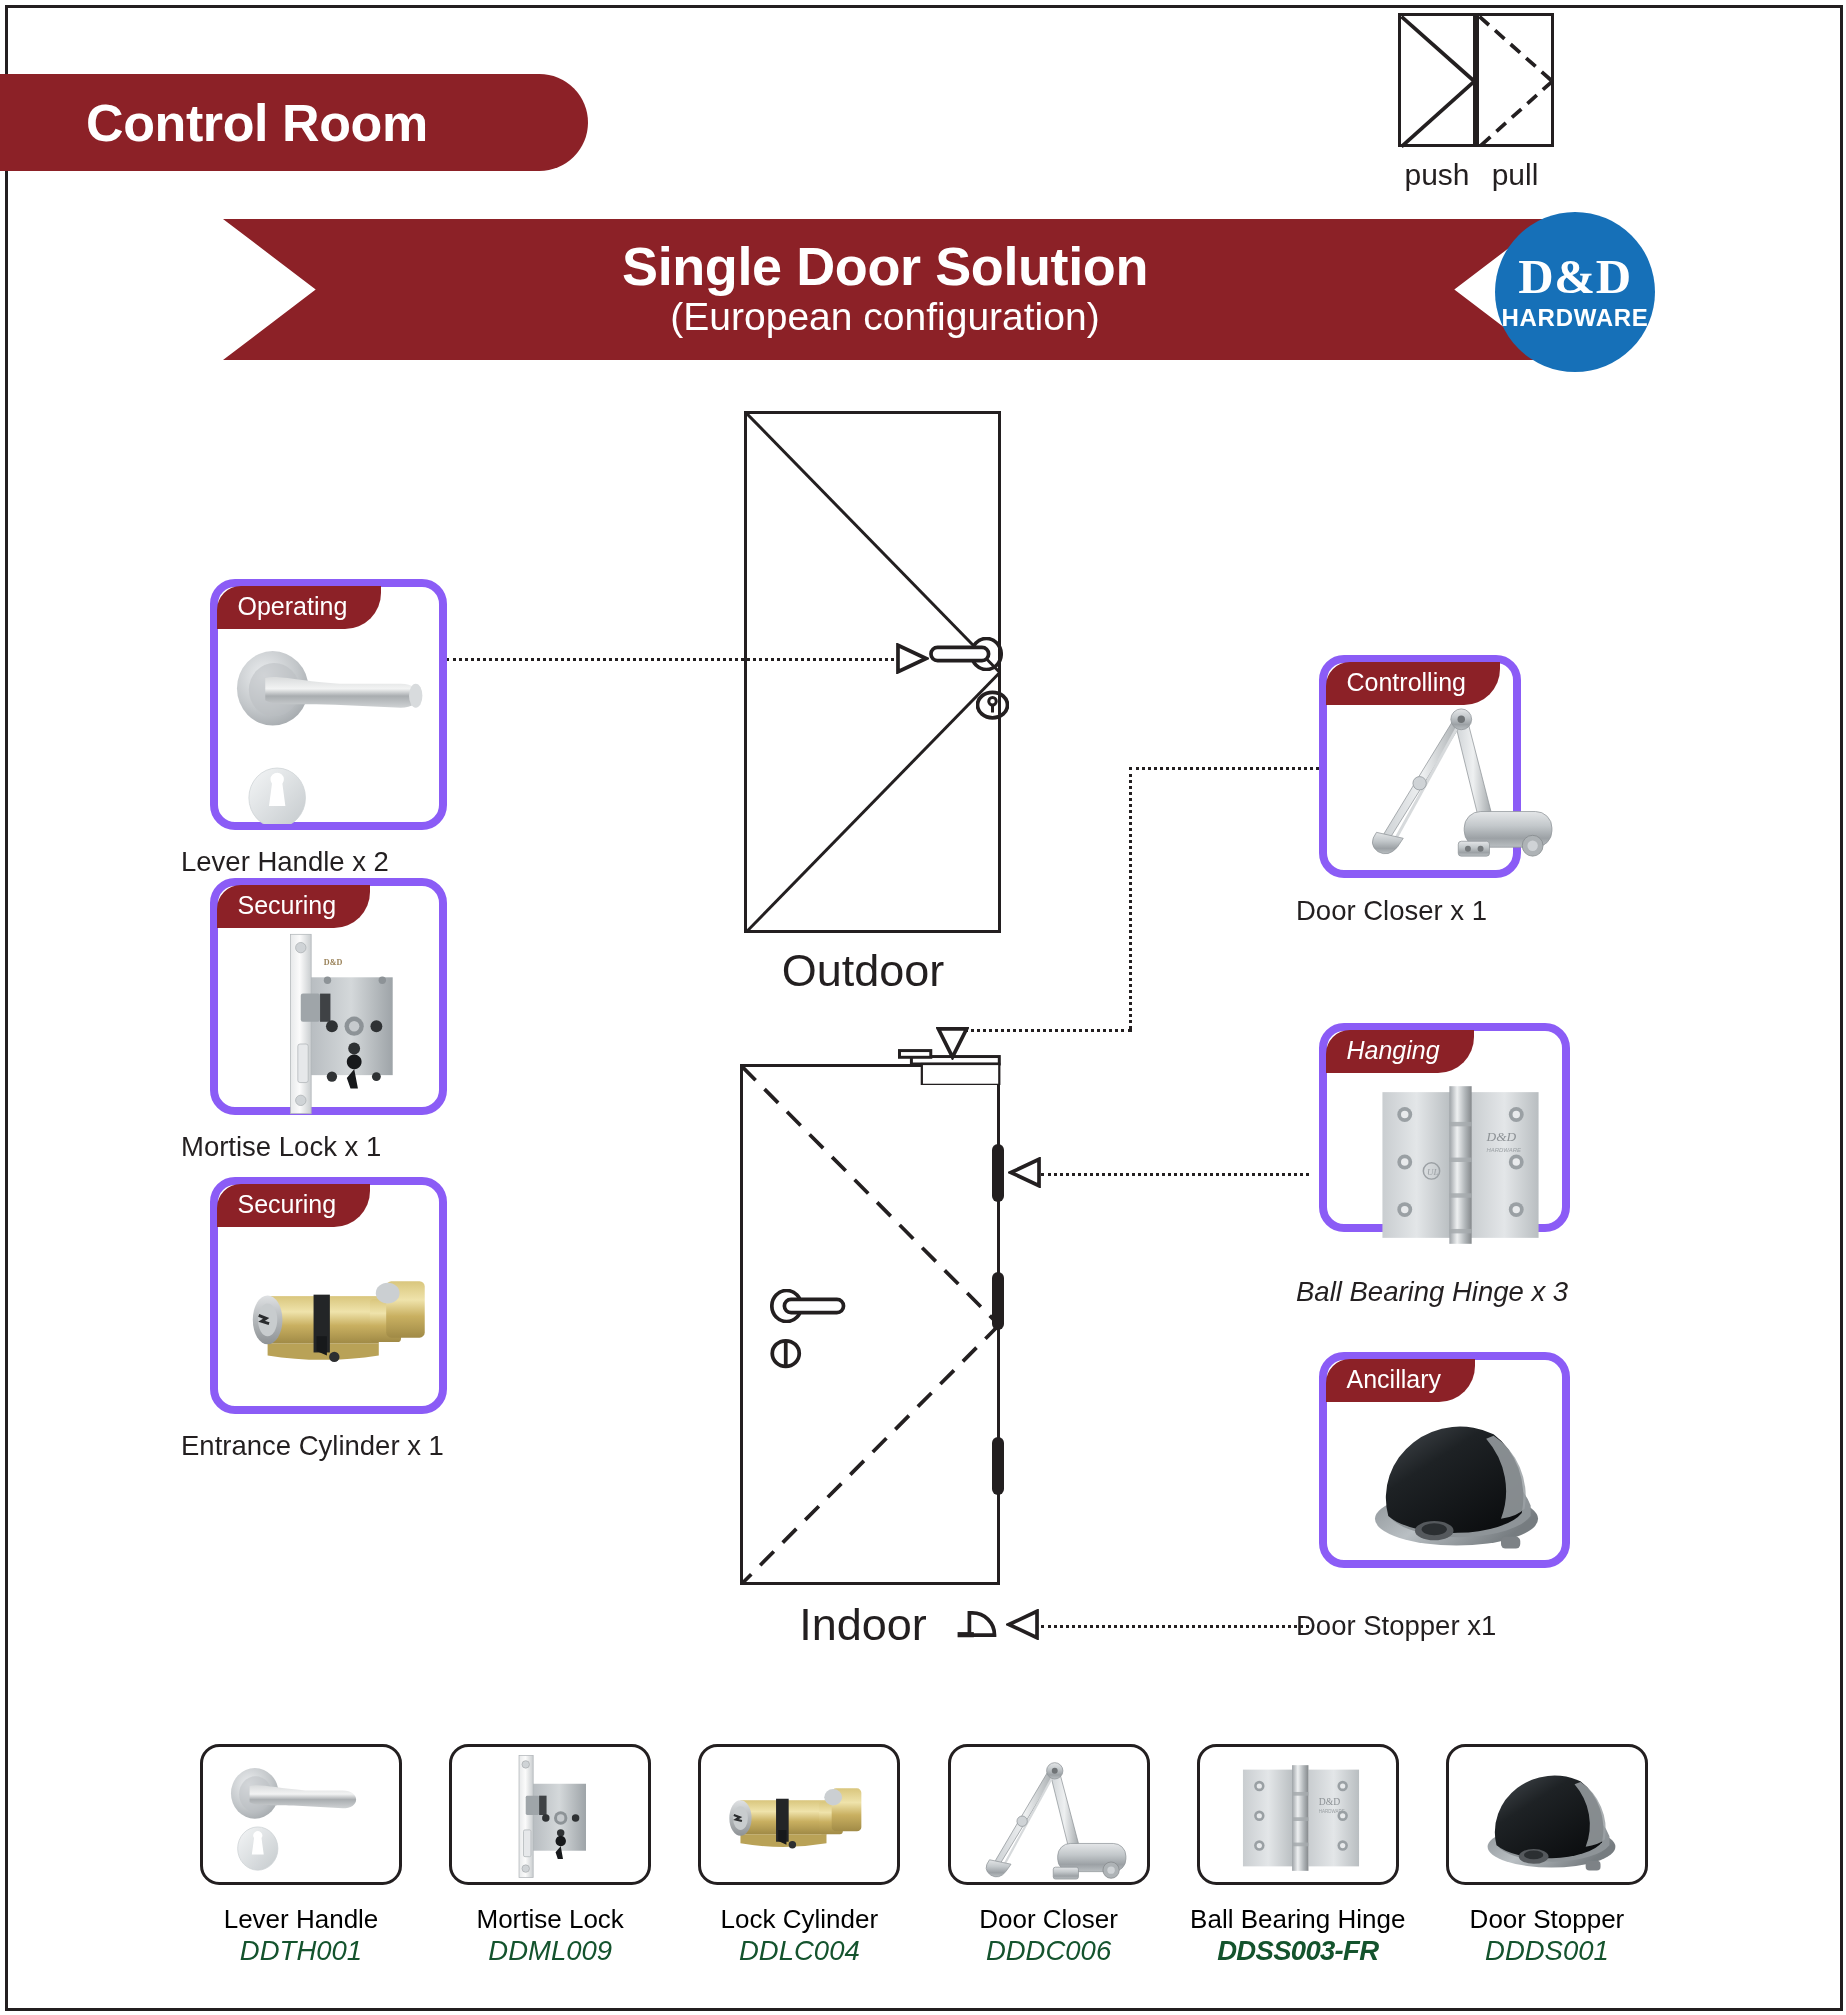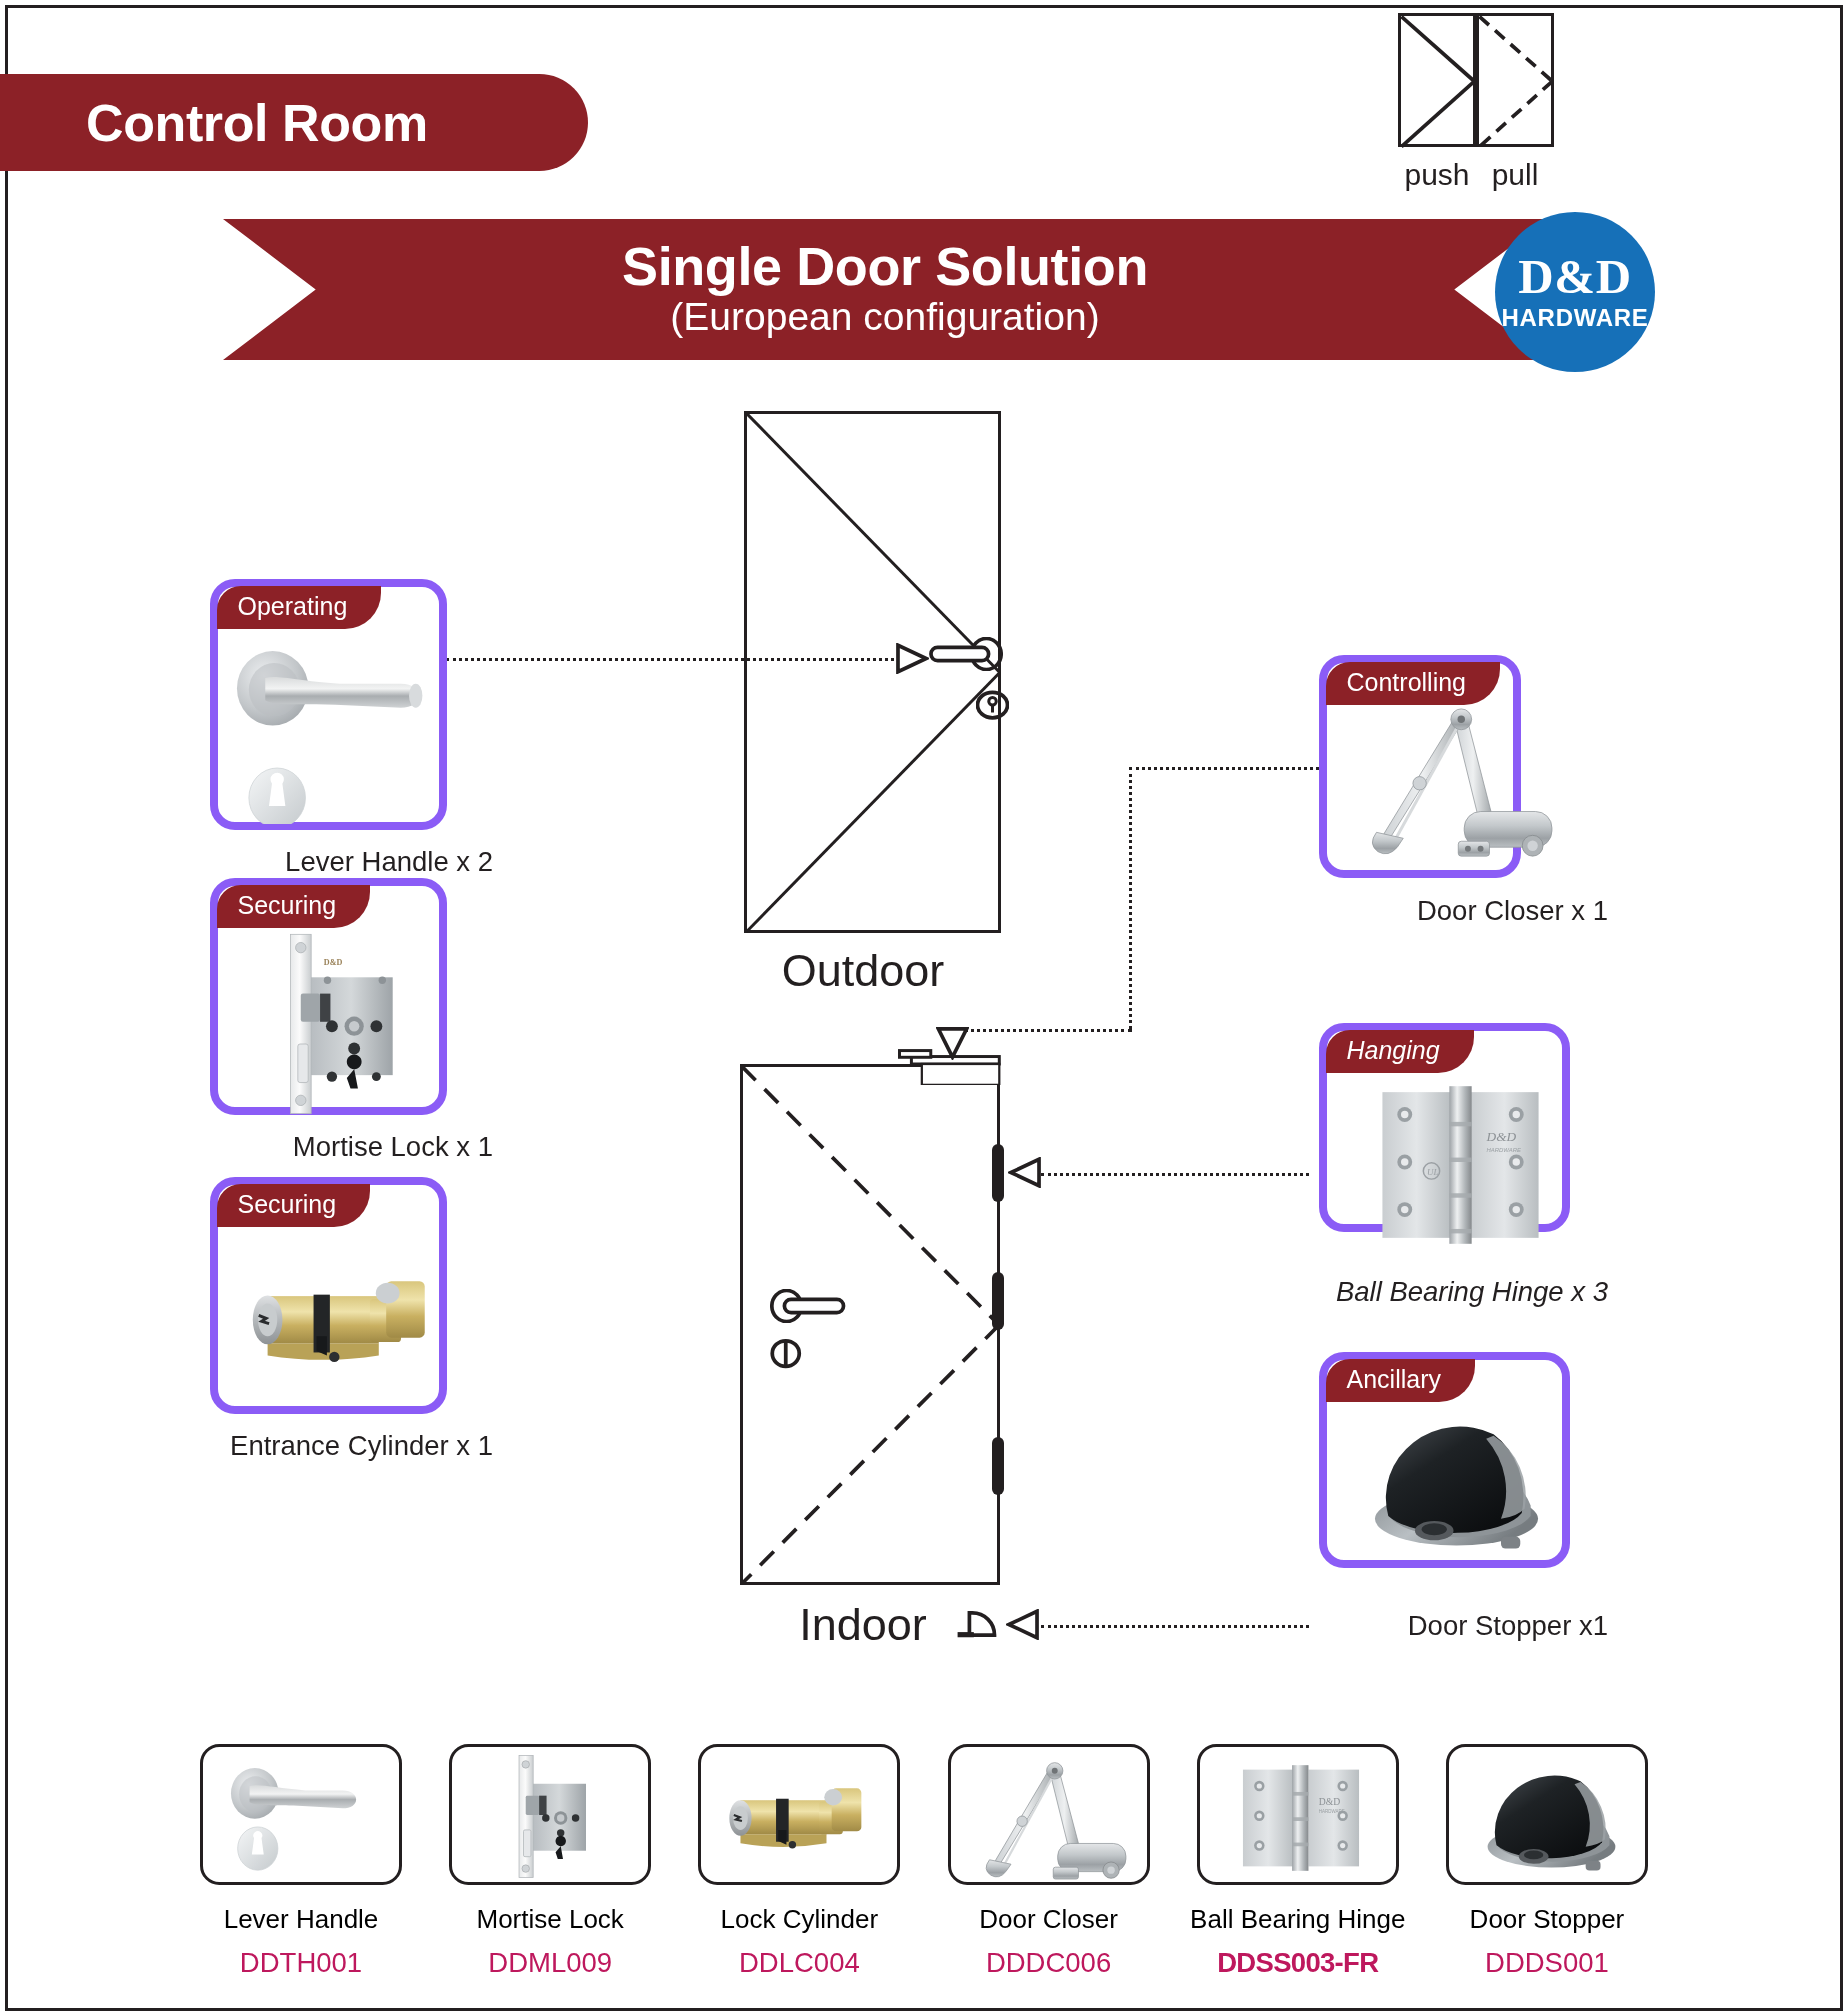--- a/index.html
+++ b/index.html
@@ -147,42 +147,42 @@
     color: #fff;
     font-size: 25px;
     padding: 6.7px 34px 8.2px 21px;
     border-radius: 24px 0 36px 0;
     white-space: nowrap;
   }
   .card-caption {
     position: absolute;
     font-size: 27.5px;
     color: #231f20;
-    text-align: right;
+    text-align: left;
     white-space: nowrap;
   }
   .card-img { position: absolute; }
 
   
   .strip {
     position: absolute;
     left: 195px; top: 1744px;
     width: 1458px; height: 253px;
     display: flex; justify-content: space-between;
   }
   .strip-item { width: 212px; display: flex; flex-direction: column; align-items: center; }
   .strip-box {
     width: 202px; height: 141px;
     border: 3.7px solid #231f20;
     border-radius: 19.3px;
     position: relative;
     background: #fff;
   }
   .strip-name { font-size: 26px; color: #000000; margin-top: 18.6px; white-space: nowrap; }
-  .strip-code { font-size: 27.5px; color: #be185d; margin-top: 12px; white-space: nowrap; }
+  .strip-code { font-size: 27.5px; color: #14532d; white-space: nowrap; font-style: italic; }
   .strip-code.cond { font-family: "Liberation Sans Narrow","Liberation Sans", sans-serif; font-weight: bold; letter-spacing: -0.7px;}
 
   
   .conn { position: absolute; }
   .conn-h {
     border-top: 3.7px dotted #231f20;
     height: 0;
   }
   .conn-v {
     border-left: 3.7px dotted #231f20;

